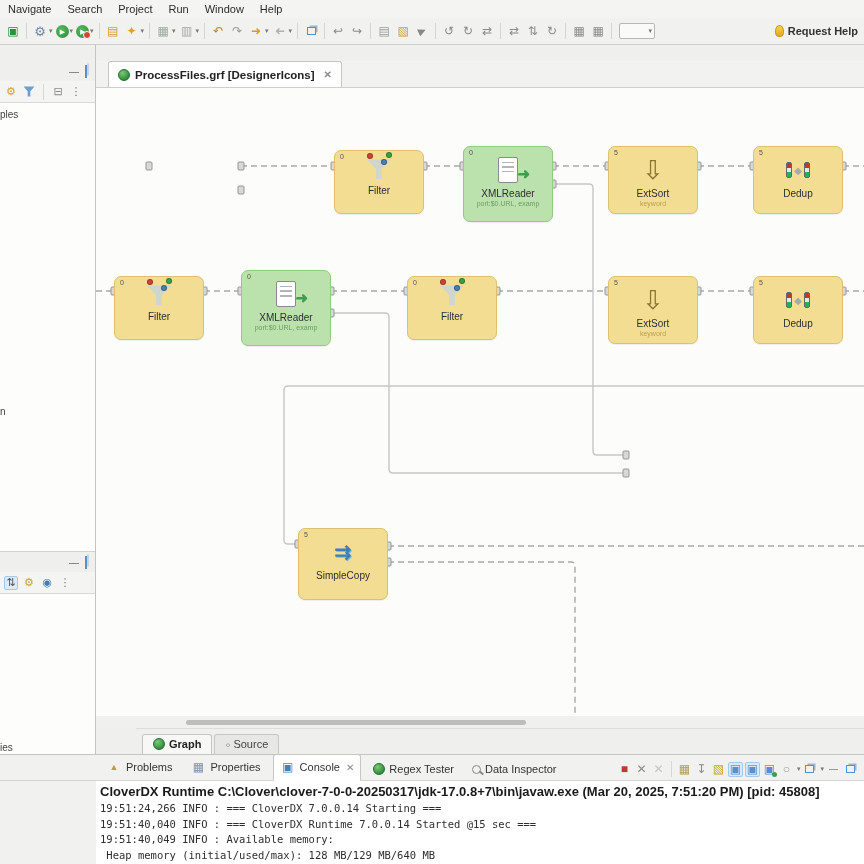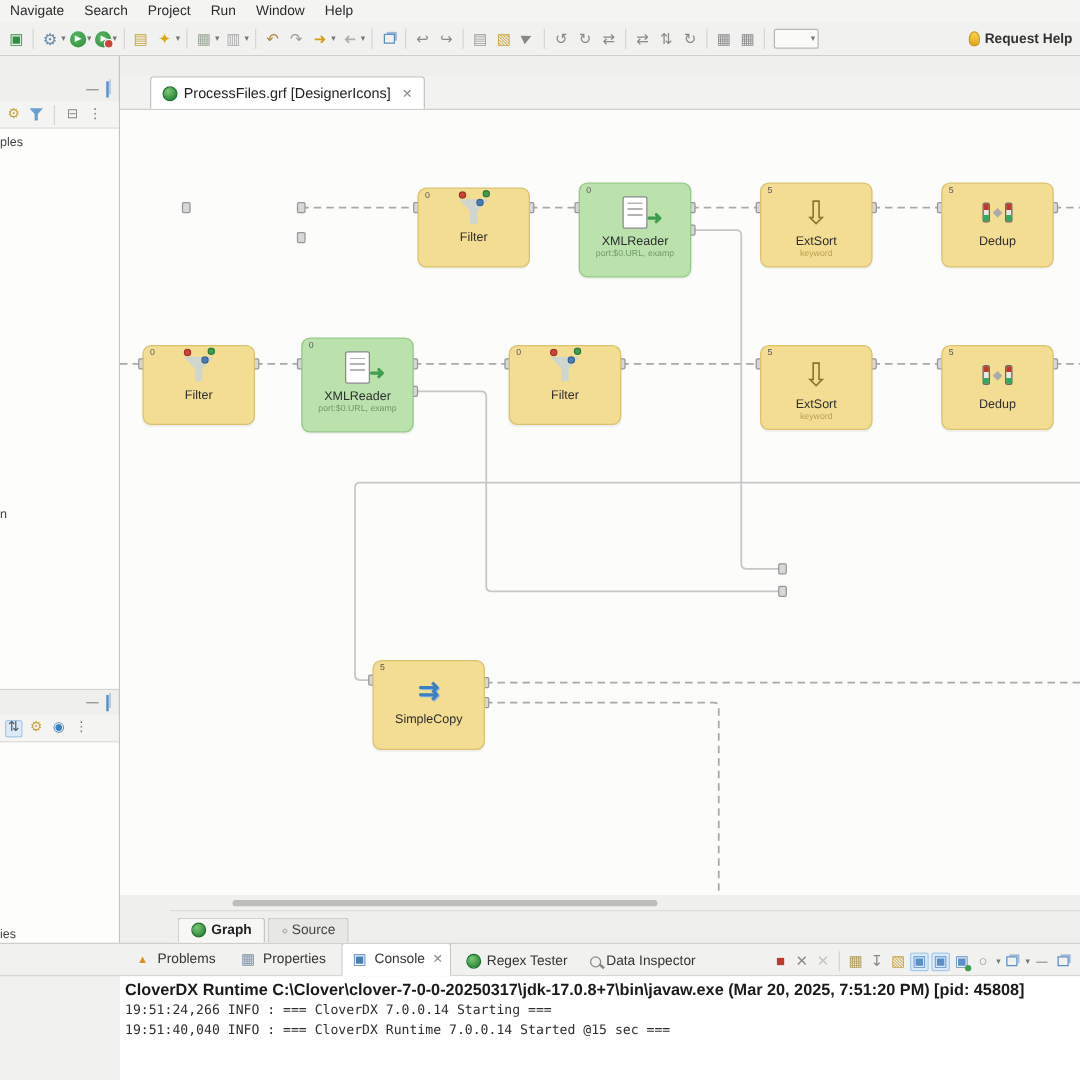--- a/index.html
+++ b/index.html
@@ -83,21 +83,21 @@
   .i-sortaz::before { content:"⇅"; color:#555; }
   .i-bluedot::before { content:"◉"; color:#3a7fc1; }
   .hl { background:#d9eafb; border:1px solid #a7c9e8; border-radius:2px; }
 
   
   .editor { flex:1; display:flex; flex-direction:column; background:#eff0ee; min-width:0; }
   .etab-strip { margin-top:16px; height:27px; display:flex; align-items:flex-end;
                 border-bottom:1px solid #cfcfcd; background:#f2f2f0; }
   .etab { background:#fff; border:1px solid #c6c6c4; border-bottom:none; height:26px;
           display:flex; gap:5px; padding:0 9px; align-items:center; font-size:11.5px;
-          color:#222; margin-left:24px; border-radius:3px 3px 0 0; }
+          color:#222; margin-left:12px; border-radius:3px 3px 0 0;font-weight:bold; }
   .etab .close { color:#888; font-size:10px; margin-left:4px; }
   .i-ball { width:12px; height:12px; border-radius:50%;
             background:radial-gradient(circle at 35% 30%, #7cc878, #2e8b3a 75%);
             border:1px solid #20702c; display:inline-block; }
   .canvas { flex:1; background:#fcfcfb; position:relative; overflow:hidden; }
   .edges { position:absolute; left:0; top:0; }
 
   
   .comp { position:absolute; border-radius:7px; display:flex; flex-direction:column;
           align-items:center; box-shadow:0 1px 1px rgba(0,0,0,0.06); }
@@ -578,14 +578,16 @@
       <span class="tbi i-min"></span>
       <span class="tbi">
           <span class="winbox"></span>
         </span>
     </div>
   </div>
   <div class="cbody">
     <div class="ctitle">CloverDX Runtime C:\Clover\clover-7-0-0-20250317\jdk-17.0.8+7\bin\javaw.exe (Mar 20, 2025, 7:51:20 PM) [pid: 45808]</div>
     <div class="cline">19:51:24,266 INFO : === CloverDX 7.0.0.14 Starting ===</div>
     <div class="cline">19:51:40,040 INFO : === CloverDX Runtime 7.0.0.14 Started @15 sec ===</div>
+    <div class="cline">19:51:40,049 INFO : Available memory:</div>
+    <div class="cline"> Heap memory (initial/used/max): 128 MB/129 MB/640 MB</div>
   </div>
 </div>
 
 </body></html>

